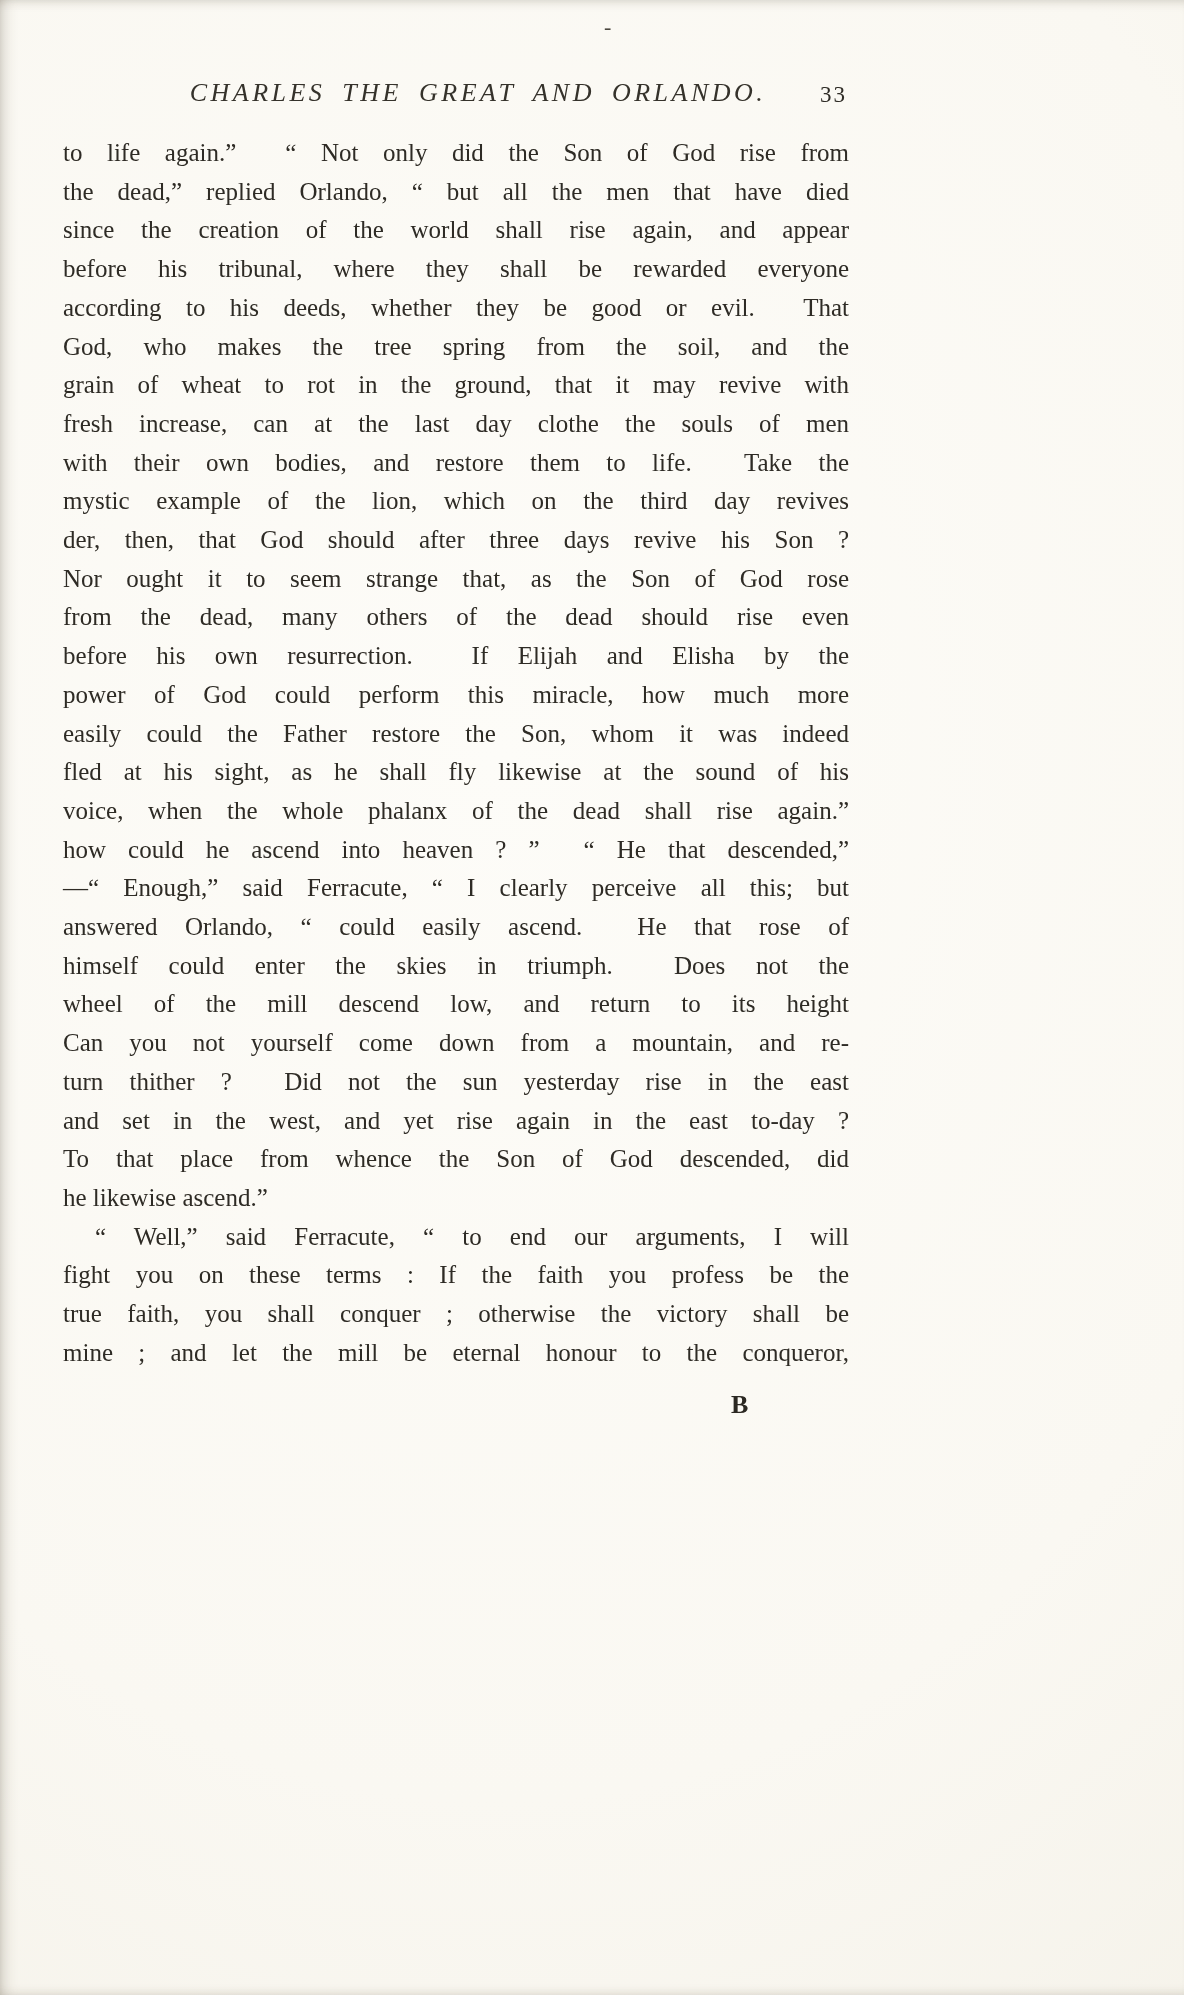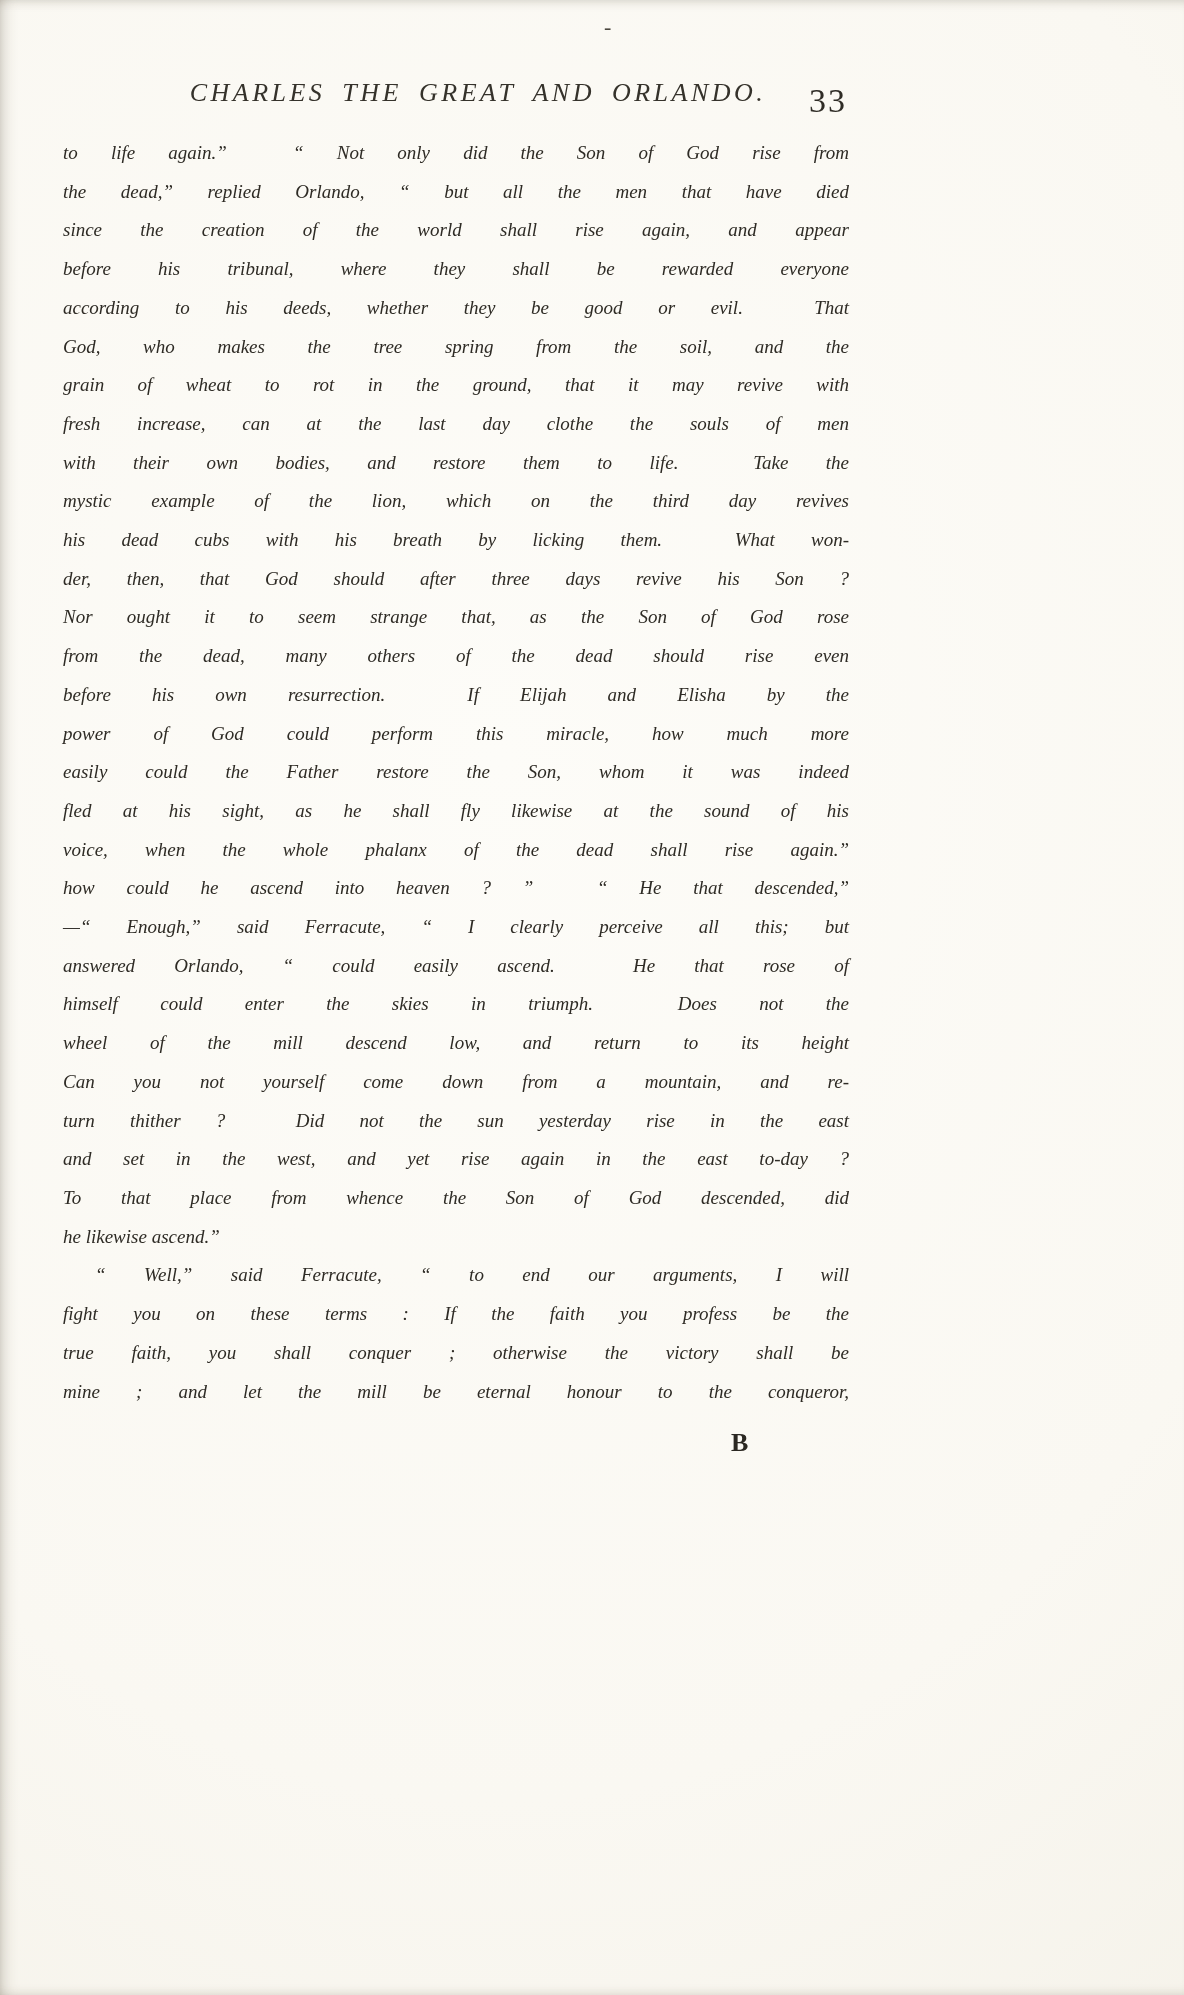--- a/index.html
+++ b/index.html
@@ -33,33 +33,32 @@
     font-style: italic;
     font-size: 26px;
     letter-spacing: 3.5px;
     word-spacing: 7px;
     white-space: nowrap;
     color: #35322b;
     margin-left: 44px;
   }
   .page-number {
     position: absolute; right: 2px; top: 4px;
-    font-size: 34px; letter-spacing: 2px;
+    font-size: 23px; letter-spacing: 2px;
     color: #2f2c26;
   }
   .body { margin-top: 16px; }
   .para { margin: 0; }
   .line {
-    font-size: 19px;
+    font-size: 25px;
     line-height: 38.7px;
     text-align: justify;
     -moz-text-align-last: justify;
     text-align-last: justify;
     color: #2e2b25;
-    font-style: italic;
   }
   .line.last { text-align-last: left; -moz-text-align-last: left; }
   .para.indent .line:first-child { text-indent: 32px; }
   .signature {
     margin-top: 16px;
     font-size: 26px;
     font-weight: 700;
     text-indent: 668px;
     line-height: 32px;
     color: #2b2822;
@@ -80,21 +79,20 @@
           <div class="line">to life again.”&nbsp; “ Not only did the Son of God rise from</div>
           <div class="line">the dead,” replied Orlando, “ but all the men that have died</div>
           <div class="line">since the creation of the world shall rise again, and appear</div>
           <div class="line">before his tribunal, where they shall be rewarded everyone</div>
           <div class="line">according to his deeds, whether they be good or evil.&nbsp; That</div>
           <div class="line">God, who makes the tree spring from the soil, and the</div>
           <div class="line">grain of wheat to rot in the ground, that it may revive with</div>
           <div class="line">fresh increase, can at the last day clothe the souls of men</div>
           <div class="line">with their own bodies, and restore them to life.&nbsp; Take the</div>
           <div class="line">mystic example of the lion, which on the third day revives</div>
-          <div class="line">his dead cubs with his breath by licking them.&nbsp; What won-</div>
           <div class="line">der, then, that God should after three days revive his Son ?</div>
           <div class="line">Nor ought it to seem strange that, as the Son of God rose</div>
           <div class="line">from the dead, many others of the dead should rise even</div>
           <div class="line">before his own resurrection.&nbsp; If Elijah and Elisha by the</div>
           <div class="line">power of God could perform this miracle, how much more</div>
           <div class="line">easily could the Father restore the Son, whom it was indeed</div>
           <div class="line">fled at his sight, as he shall fly likewise at the sound of his</div>
           <div class="line">voice, when the whole phalanx of the dead shall rise again.”</div>
           <div class="line">how could he ascend into heaven ? ”&nbsp; “ He that descended,”</div>
           <div class="line">—“ Enough,” said Ferracute, “ I clearly perceive all this; but</div>

